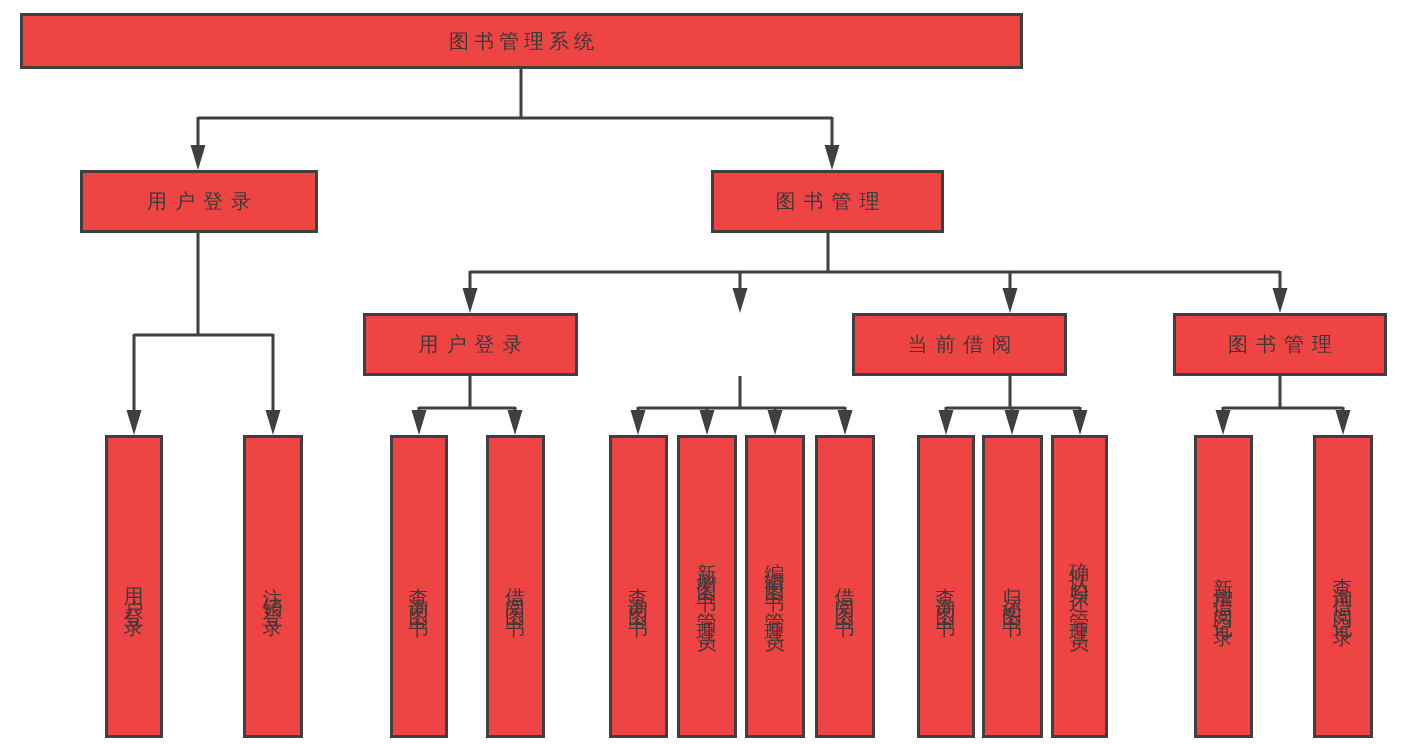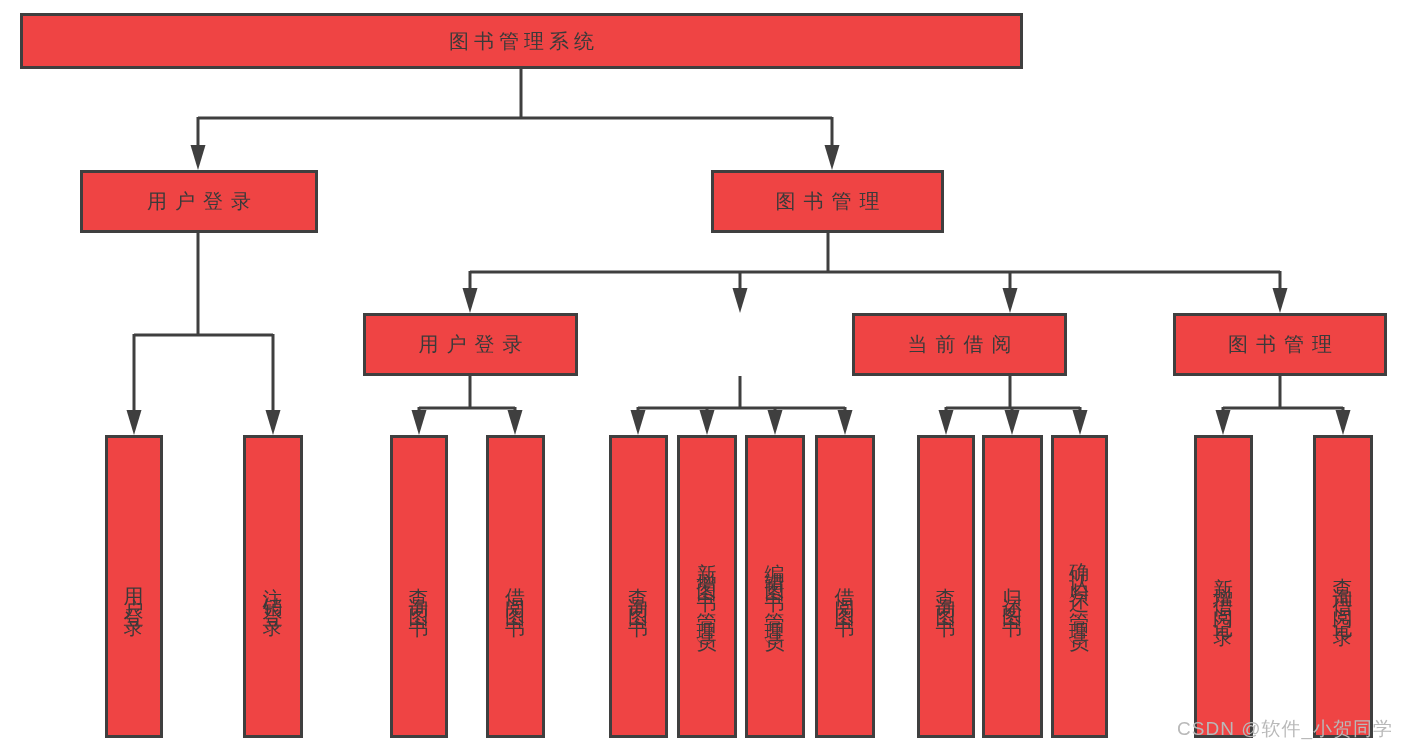--- a/index.html
+++ b/index.html
@@ -175,15 +175,14 @@
   <div class="box leaf" style="left:1051px;width:57px">
     <span class="vlabel">确认归还（管理员）</span>
   </div>
   <div class="box leaf" style="left:1194px;width:59px">
     <span class="vlabel">新增借阅记录</span>
   </div>
   <div class="box leaf" style="left:1313px;width:60px">
     <span class="vlabel">查询借阅记录</span>
   </div>
 
-  <div class="watermark">CSDN @软件_小贺同学</div>
 
 </div>
 
 </body></html>

